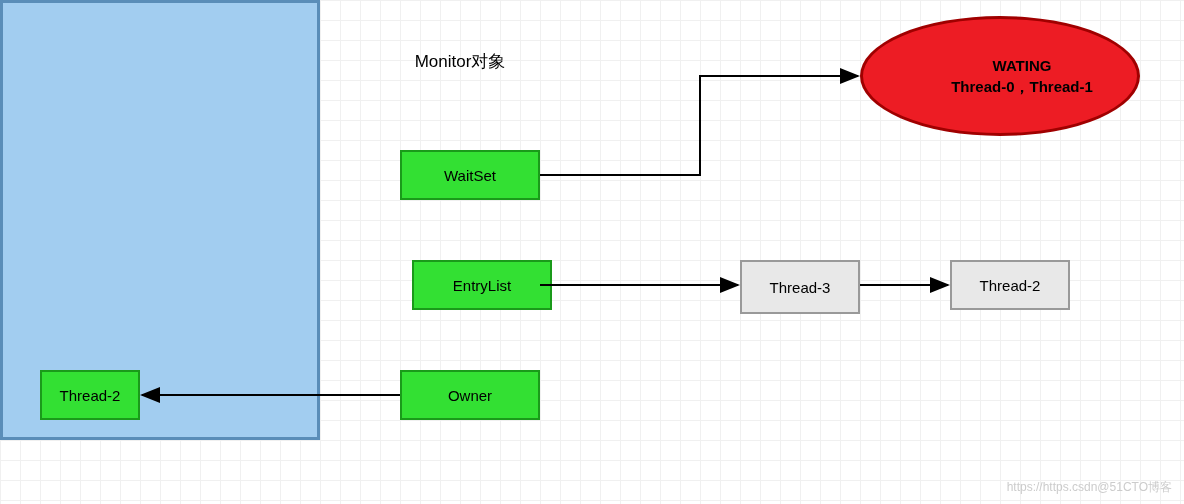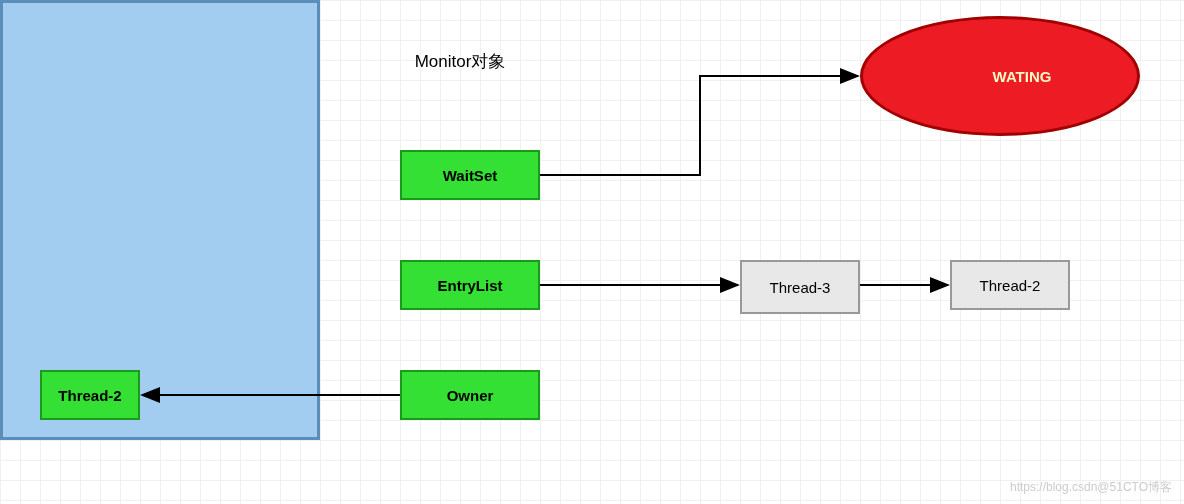--- a/index.html
+++ b/index.html
@@ -13,21 +13,21 @@
     background-size: 20px 20px;
     position: relative;
   }
   .box {
     position: absolute;
     display: flex;
     align-items: center;
     justify-content: center;
     text-align: center;
     font-size: 15px;
-    font-weight: bold;
+    font-weight: normal;
   }
   .monitor {
     left: 300px; top: 30px; width: 320px; height: 440px;
     background: #a2cdf0;
     border: 3px solid #5a8db8;
   }
   .monitor-title {
     position: absolute;
     top: 50px; left: 300px; width: 320px;
     text-align: center;
@@ -37,36 +37,36 @@
   .green {
     background: #33e033;
     border: 2px solid #1a9a1a;
   }
   .grey {
     background: #e8e8e8;
     border: 2px solid #999999;
     font-weight: normal;
   }
   .waitset   { left: 400px; top: 150px; width: 140px; height: 50px; }
-  .entrylist { left: 400px; top: 260px; width: 140px; height: 50px; }
+  .entrylist { left: 412px; top: 260px; width: 140px; height: 50px; }
   .owner     { left: 400px; top: 370px; width: 140px; height: 50px; }
   .thread-owner { left: 40px;  top: 370px; width: 100px; height: 50px; }
   .thread3   { left: 740px; top: 260px; width: 120px; height: 54px; }
   .thread2   { left: 950px; top: 260px; width: 120px; height: 50px; }
   .ellipse {
     position: absolute;
     left: 860px; top: 16px; width: 280px; height: 120px;
     background: #ed1c24;
     border: 3px solid #a00000;
     border-radius: 50%;
     display: flex;
     flex-direction: column;
     align-items: center;
     justify-content: center;
-    color: #fef9c3;
+    color: #000000;
     font-weight: bold;
     font-size: 15px;
     line-height: 1.4;
     padding-left: 44px;
   }
   svg.arrows {
     position: absolute;
     left: 0; top: 0;
     width: 1184px; height: 504px;
     pointer-events: none;
@@ -88,31 +88,32 @@
 <div class="box green waitset">WaitSet</div>
 <div class="box green entrylist">EntryList</div>
 <div class="box green owner">Owner</div>
 
 <div class="box green thread-owner">Thread-2</div>
 <div class="box grey thread3">Thread-3</div>
 <div class="box grey thread2">Thread-2</div>
 
 <div class="ellipse">
   <div>WATING</div>
+  <div>Thread-0，Thread-1</div>
 </div>
 
 <svg class="arrows">
   <defs>
     <marker id="arrowhead" markerWidth="10" markerHeight="8" refX="9" refY="4" orient="auto">
       <polygon points="0 0, 10 4, 0 8" fill="#000"></polygon>
     </marker>
   </defs>
 
   <path d="M 540 175 L 700 175 L 700 76 L 858 76" stroke="#000" stroke-width="2" fill="none" marker-end="url(#arrowhead)"></path>
 
   <path d="M 540 285 L 738 285" stroke="#000" stroke-width="2" fill="none" marker-end="url(#arrowhead)"></path>
 
   <path d="M 860 285 L 948 285" stroke="#000" stroke-width="2" fill="none" marker-end="url(#arrowhead)"></path>
 
   <path d="M 400 395 L 142 395" stroke="#000" stroke-width="2" fill="none" marker-end="url(#arrowhead)"></path>
 </svg>
 
-<div class="watermark">https://blog.csdn@51CTO博客</div>
+<div class="watermark">https://https.csdn@51CTO博客</div>
 
 </body></html>

